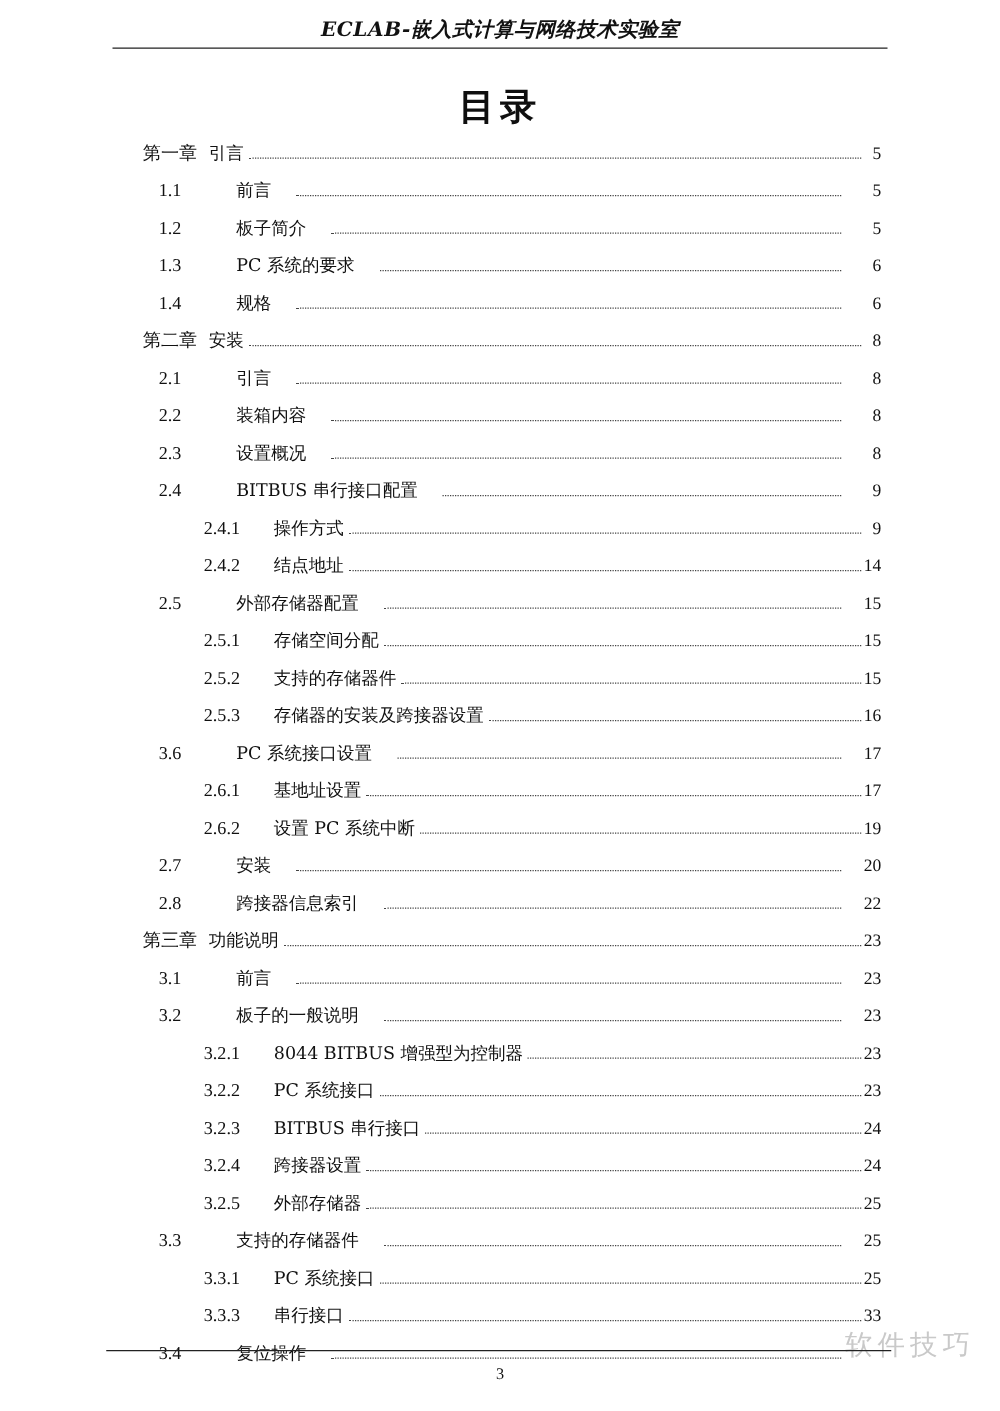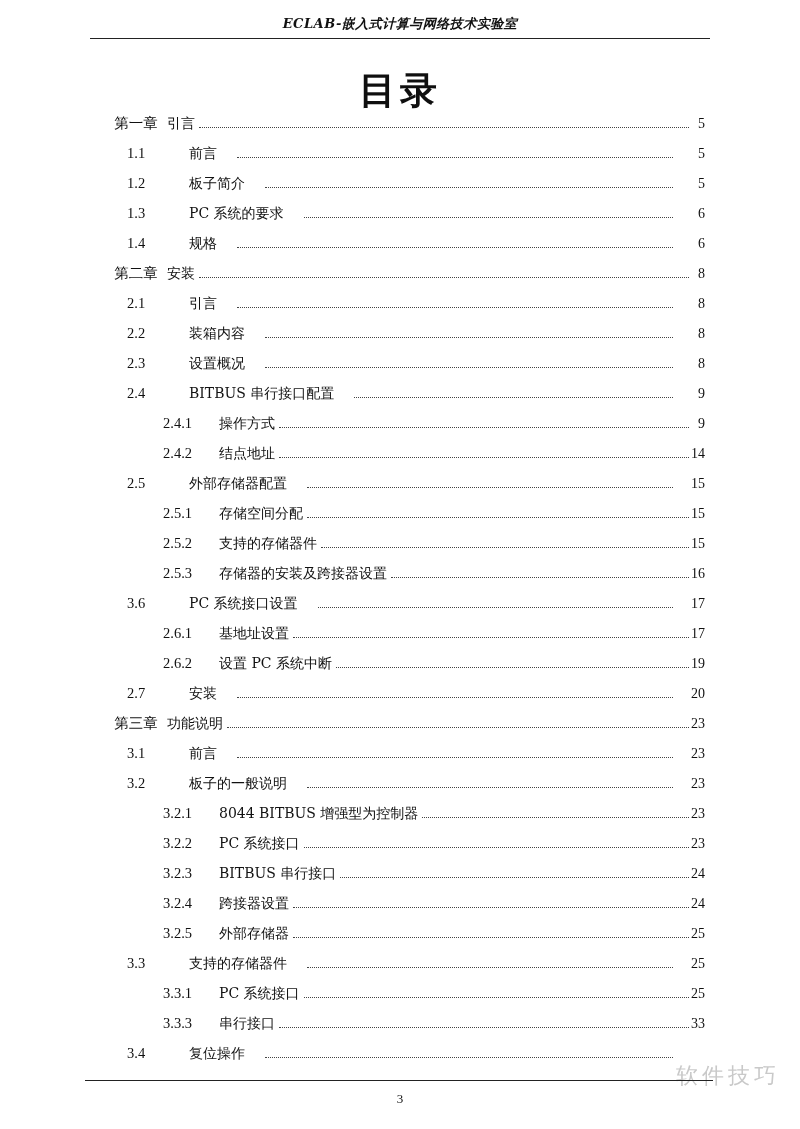--- a/index.html
+++ b/index.html
@@ -23,21 +23,21 @@
     position: absolute;
     top: 14px;
     left: 90px;
     width: 620px;
     text-align: center;
   }
   .header-text {
     font-family: "DejaVu Serif", serif;
     font-style: italic;
     font-weight: bold;
-    font-size: 13px;
+    font-size: 16px;
     letter-spacing: 0.5px;
     color: #111;
     display: inline-block;
     padding-bottom: 4px;
   }
   .header-rule {
     position: absolute;
     top: 38px;
     left: 90px;
     width: 620px;
@@ -46,21 +46,21 @@
   }
 
   
   .doc-title {
     position: absolute;
     top: 66px;
     left: 0;
     width: 800px;
     text-align: center;
     font-family: "DejaVu Serif", serif;
-    font-size: 37px;
+    font-size: 29px;
     font-weight: 600;
     letter-spacing: 4px;
     color: #0f0f0f;
   }
 
   
   .toc {
     position: absolute;
     top: 116px;
     left: 105px;
@@ -264,20 +264,26 @@
         <span class="toc-label">设置 PC 系统中断</span>
         <span class="toc-leader"></span>
         <span class="toc-page">19</span>
       </div>
       <div class="toc-row lvl-2">
         <span class="toc-num">2.7</span>
         <span class="toc-label">安装</span>
         <span class="toc-leader"></span>
         <span class="toc-page">20</span>
       </div>
+      <div class="toc-row lvl-2">
+        <span class="toc-num">2.8</span>
+        <span class="toc-label">跨接器信息索引</span>
+        <span class="toc-leader"></span>
+        <span class="toc-page">22</span>
+      </div>
       <div class="toc-row lvl-1">
         <span class="toc-num">第三章</span>
         <span class="toc-label">功能说明</span>
         <span class="toc-leader"></span>
         <span class="toc-page">23</span>
       </div>
       <div class="toc-row lvl-2">
         <span class="toc-num">3.1</span>
         <span class="toc-label">前言</span>
         <span class="toc-leader"></span>

